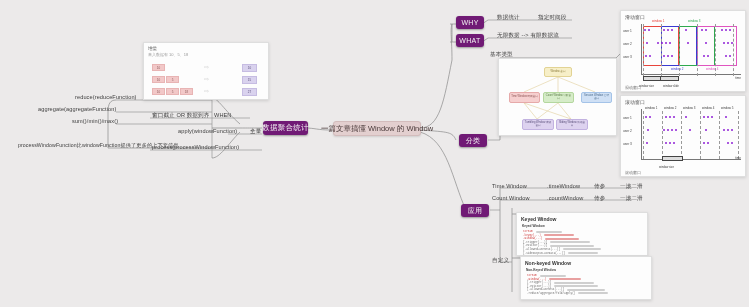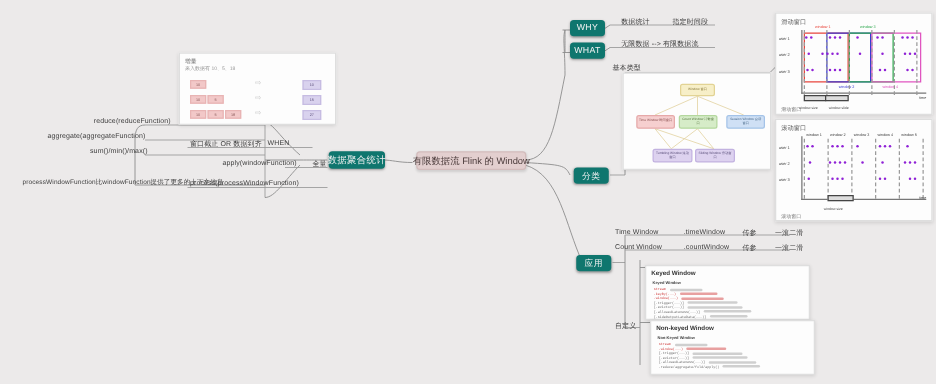--- a/index.html
+++ b/index.html
@@ -9,21 +9,21 @@
     font-family:"Liberation Sans","DejaVu Sans",sans-serif;
     overflow:hidden;
     position:relative;
   }
   #canvas{position:absolute;inset:0;}
   svg.wires{position:absolute;left:0;top:0;width:749px;height:307px;pointer-events:none;}
   .node{position:absolute;box-sizing:border-box;}
 
   
   .dark{
-    background:#0f766e;color:#f2f2f2;
+    background:#701a75;color:#f2f2f2;
     border-radius:3px;
     display:flex;align-items:center;justify-content:center;
     font-size:7px;letter-spacing:.3px;
     box-shadow:0 1px 2px rgba(0,0,0,.35);
     white-space:nowrap;
   }
   .dark.big{font-size:7.5px;}
 
   
   .central{
@@ -163,21 +163,21 @@
       <path d="M500 262 L512 262" stroke="#9a9a9a"></path>
       <path d="M512 188 L632 188" stroke="#9a9a9a"></path>
       <path d="M512 200 L632 200" stroke="#9a9a9a"></path>
       <path d="M512 208 L512 292"></path>
       <path d="M512 214 L518 214"></path>
       <path d="M512 258 L520 258"></path>
     </g>
   </svg>
 
   <div class="node central" style="left:333px;top:121px;width:88px;height:15px;">
-    <span>有限数据流 Flink 的 Window</span>
+    <span>一篇文章搞懂 Window 的 Window</span>
   </div>
 
   <div class="node dark big" style="left:263px;top:121px;width:45px;height:14px;">
     <span>数据聚合统计</span>
   </div>
 
   <div class="txt" style="left:75px;top:94px;">reduce(reduceFunction)</div>
   <div class="txt" style="left:38px;top:106px;">aggregate(aggregateFunction)</div>
   <div class="txt" style="left:72px;top:118px;">sum()/min()/max()</div>
   <div class="txt sm" style="left:18px;top:142px;">processWindowFunction比windowFunction提供了更多的上下文信息</div>

